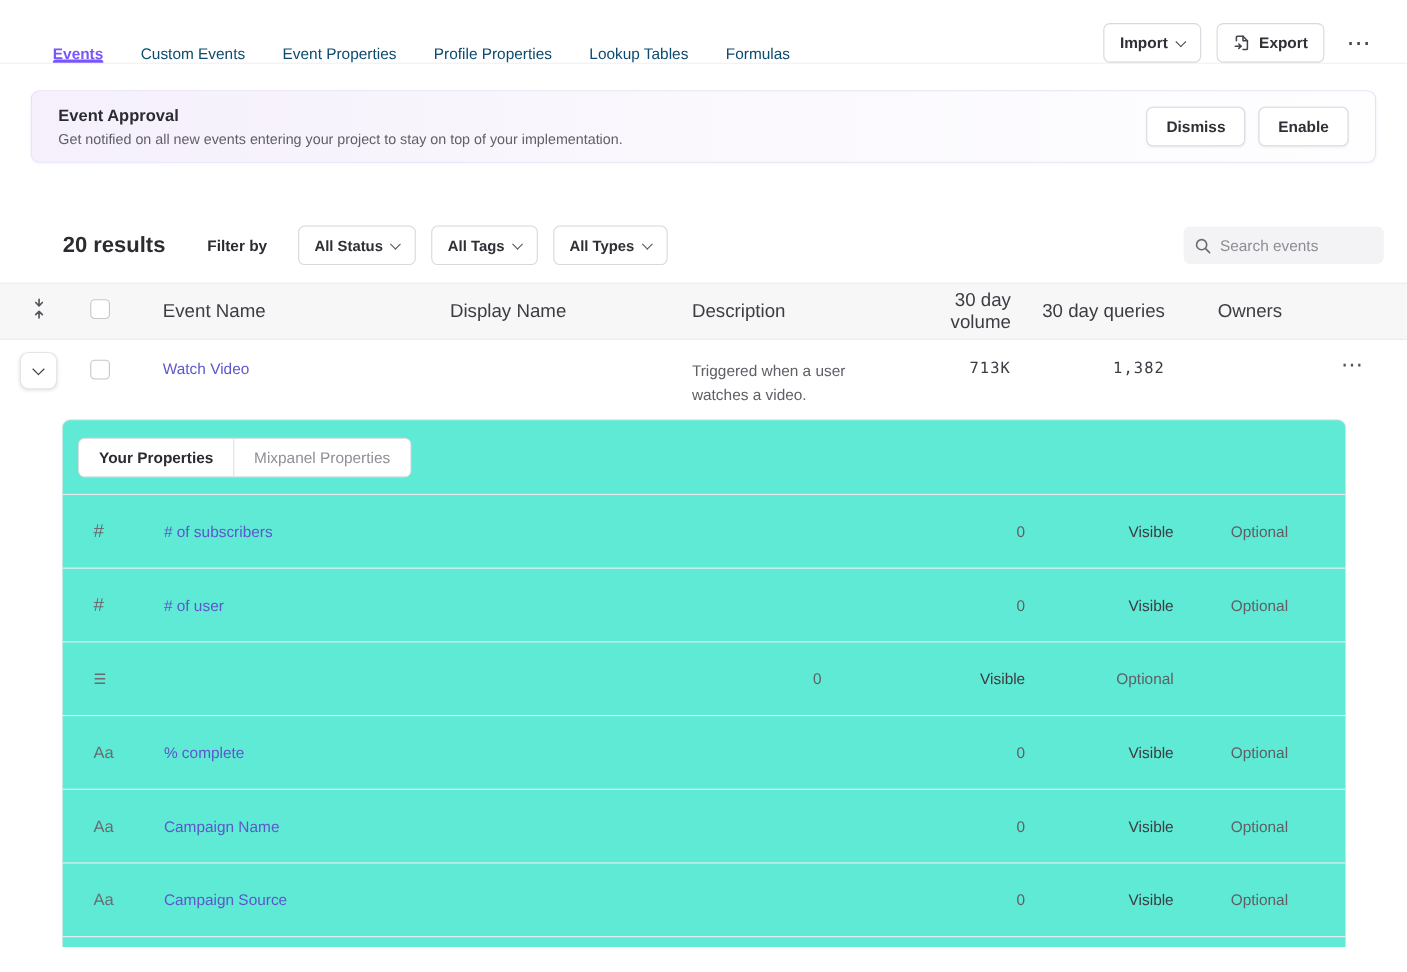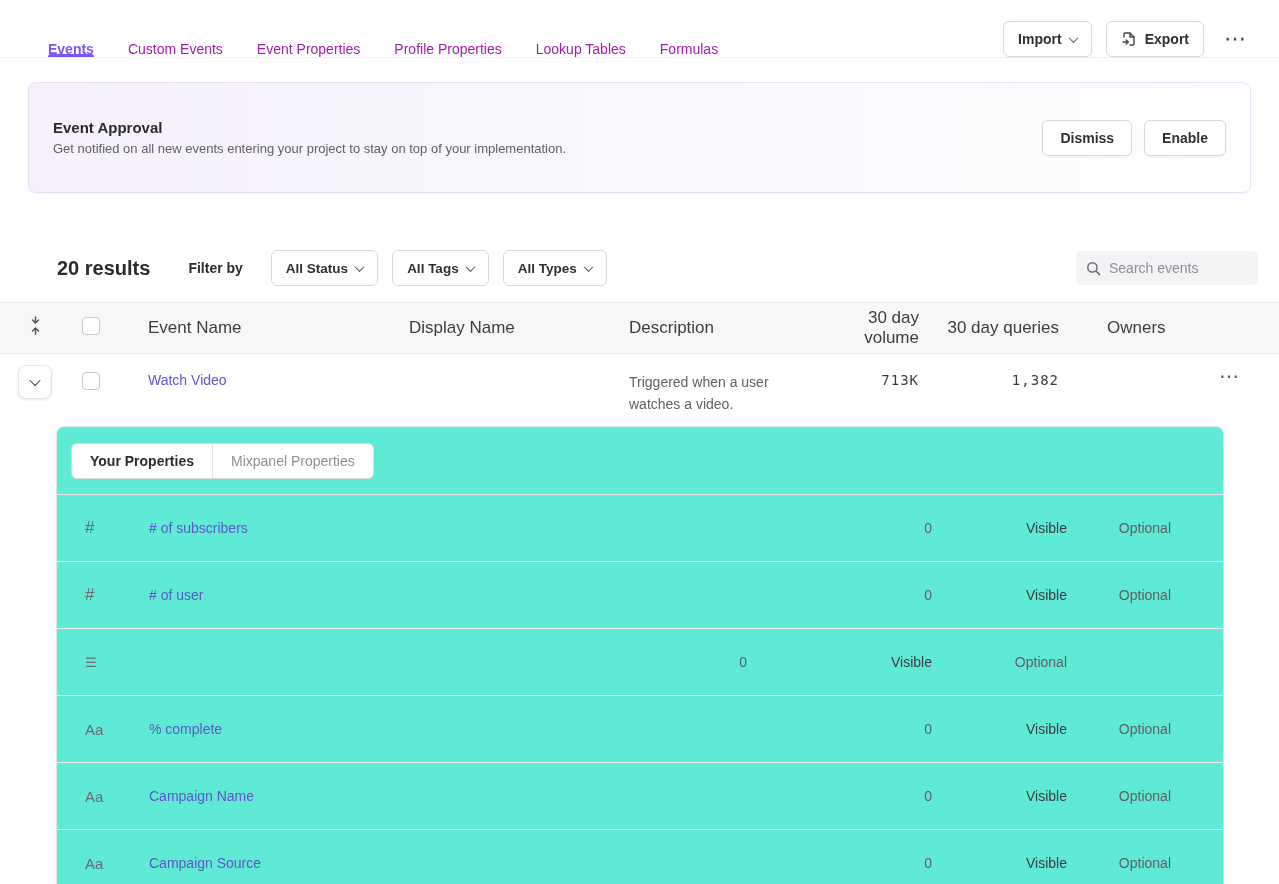--- a/index.html
+++ b/index.html
@@ -4,35 +4,35 @@
 <style>
   * { margin:0; padding:0; box-sizing:border-box; }
   html,body { width:1279px; height:884px; overflow:hidden; background:#fff;
     font-family:"Liberation Sans", sans-serif; color:#2f2f35; }
   :root { --color-accent:#7856ff; --color-link:#5e57cb; }
 
   
   .topnav { height:58px; display:flex; align-items:flex-end; border-bottom:1px solid #f0f0f2; background:#fff; }
   .tabs { display:flex; align-items:stretch; padding-left:48px; }
   .tab { display:flex; align-items:center; position:relative; margin-right:34px;
-    font-size:14px; font-weight:500; color:#a21caf; cursor:pointer; white-space:nowrap; }
+    font-size:14px; font-weight:500; color:#0c4a6e; cursor:pointer; white-space:nowrap; }
   .tab.active { color:var(--color-accent); font-weight:700; }
   .tab.active::after { content:""; position:absolute; left:0; right:0; bottom:0; height:3px;
     background:var(--color-accent); border-radius:3px 3px 0 0; }
   .nav-actions { margin-left:auto; display:flex; align-items:center; gap:14px; padding-right:26px; }
   .btn { display:inline-flex; align-items:center; gap:8px; background:#fff; border:1px solid #d8d8de;
     border-radius:6px; padding:0 14px; height:36px; font-size:14px; font-weight:600; color:#2f2f35;
     cursor:pointer; font-family:inherit; }
   .chev { width:7px; height:7px; border-right:1.6px solid #55555c; border-bottom:1.6px solid #55555c;
     transform:rotate(45deg) translate(-1px,-1px); display:inline-block; }
   .more-btn { border:none; background:none; font-size:22px; color:#44444a; cursor:pointer; line-height:1;
     padding:4px 6px; letter-spacing:1px; }
 
   
-  .banner { margin:24px 28px 0 28px; height:111px; border:1px solid #e7e2f3; border-radius:8px;
+  .banner { margin:24px 28px 0 28px; height:66px; border:1px solid #e7e2f3; border-radius:8px;
     background:linear-gradient(90deg,#f5f0fc 0%, #faf7fd 45%, #fefeff 100%);
     display:flex; align-items:center; padding:0 24px; box-shadow:0 1px 2px rgba(120,86,255,0.05); }
   .banner-title { font-size:15px; font-weight:700; color:#2b2b31; margin-bottom:5px; }
   .banner-desc { font-size:13px; color:#5f5f66; }
   .banner-actions { margin-left:auto; display:flex; gap:12px; }
   .banner-actions .btn { box-shadow:0 1px 2px rgba(0,0,0,0.05); padding:0 17px; }
 
   
   .filter-row { display:flex; align-items:center; margin-top:57px; padding-left:57px; padding-right:21px; height:36px; }
   .results { font-size:20px; font-weight:700; color:#2b2b31; }

